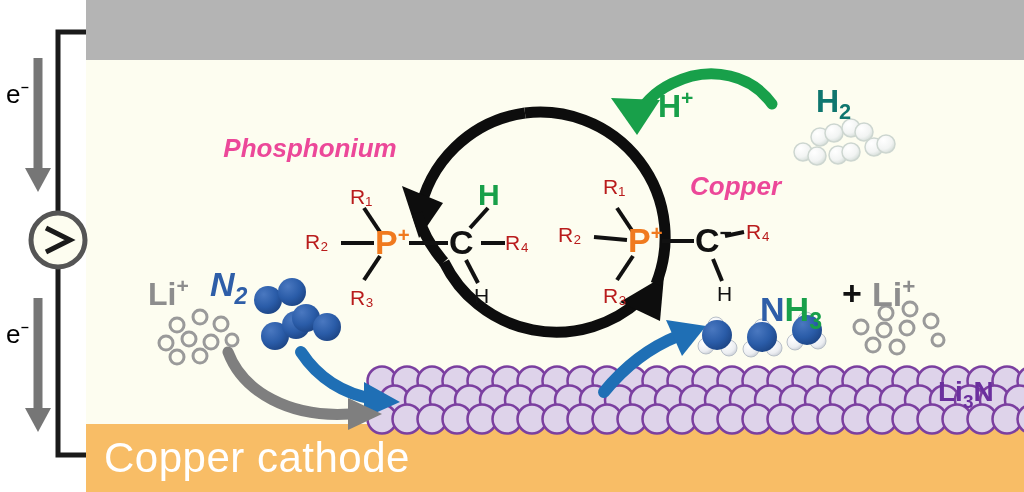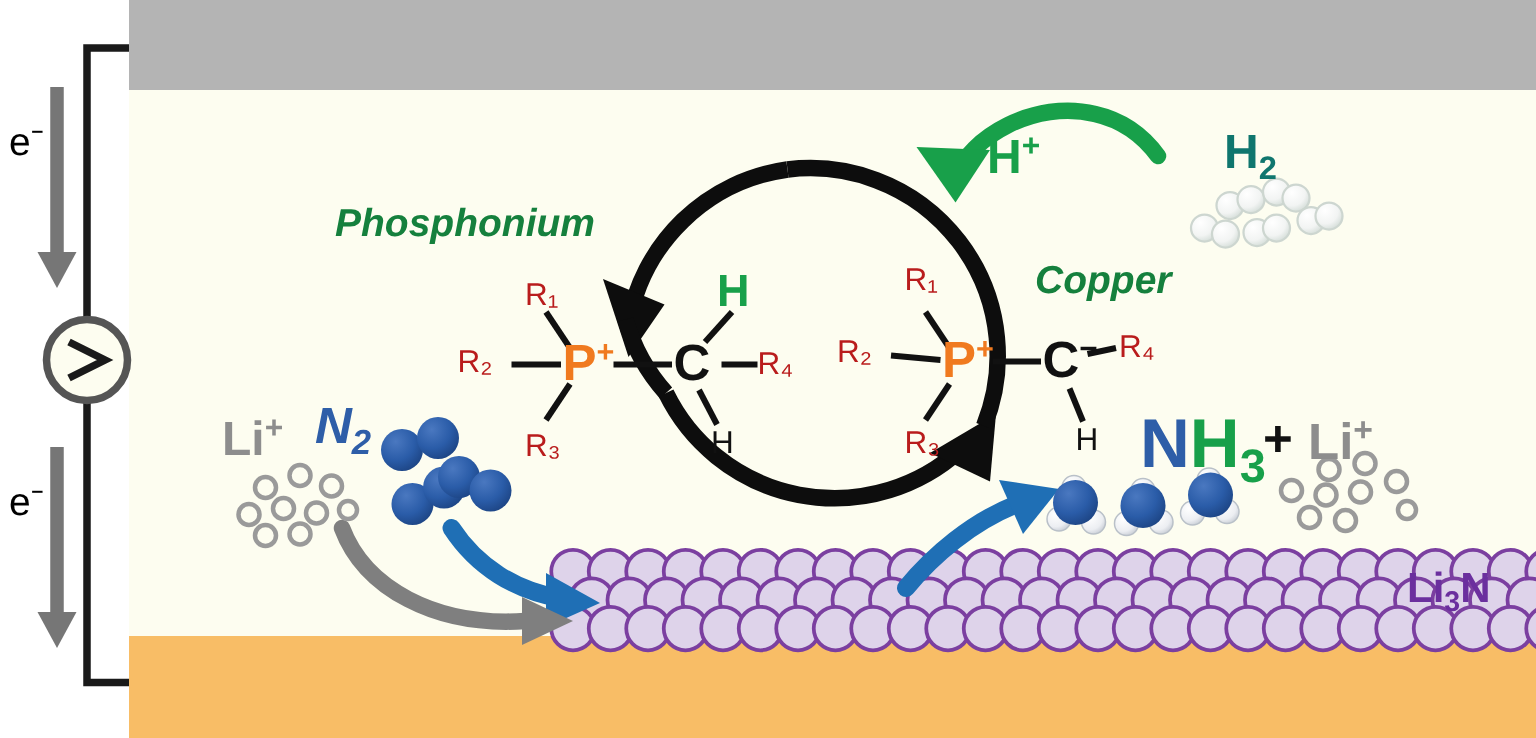--- a/index.html
+++ b/index.html
@@ -58,21 +58,21 @@
     white-space: nowrap;
   }
   #e-label-top { left: 6px; top: 75px; }
   #e-label-bottom { left: 6px; top: 315px; }
 
   
   .cap-italic {
     position: absolute;
     font-style: italic;
     font-weight: bold;
-    color: #15803d;
+    color: #ec4899;
     font-size: 26px;
     line-height: 1.12;
     white-space: nowrap;
   }
   #phosphonium-title { left: 205px; top: 134px; text-align: center; width: 210px; }
   #ylide-title { left: 690px; top: 172px; }
 
   .atom-label {
     position: absolute;
     white-space: nowrap;
@@ -112,39 +112,40 @@
     line-height: 1;
   }
   #n2-label { left: 210px; top: 267px; font-size: 34px; color: #2e5ea8; font-style: italic; }
   #n2-label sub { font-size: 0.68em; }
   #li-label { left: 148px; top: 275px; font-size: 32px; color: #8d8d8d; }
   #li-label sup { font-size: 0.66em; }
   #hplus-label { left: 658px; top: 87px; font-size: 32px; color: #18a04a; }
   #hplus-label sup { font-size: 0.66em; }
   #h2-label { left: 816px; top: 85px; font-size: 32px; color: #0f766e; }
   #h2-label sub { font-size: 0.68em; }
-  #nh3-label { left: 760px; top: 272px; font-size: 46px; }
+  #nh3-label { left: 760px; top: 292px; font-size: 34px; }
   #nh3-label .n-part { color: #2e5ea8; }
   #nh3-label .h-part { color: #18a04a; }
   #nh3-label sub { font-size: 0.68em; }
   #plus-sign { left: 842px; top: 276px; font-size: 34px; color: #111111; }
   #li-right-label { left: 872px; top: 276px; font-size: 34px; color: #8d8d8d; }
   #li-right-label sup { font-size: 0.66em; }
   #li3n-label { left: 938px; top: 378px; font-size: 28px; color: #6b2f9e; }
   #li3n-label sub { font-size: 0.68em; }
 </style>
 </head>
 <body>
 
 <div id="scene">
 
   <div class="electrolyte"></div>
 
   <div class="anode-bar"></div>
   <div class="cathode-bar"></div>
+  <div class="electrode-label" id="cathode-label">Copper cathode</div>
 
   <svg class="circuit-svg" viewBox="0 0 1024 492">
     <defs>
       <radialGradient id="gradN" cx="35%" cy="30%" r="75%">
         <stop offset="0%" stop-color="#4a78c0"></stop>
         <stop offset="60%" stop-color="#2a5ca8"></stop>
         <stop offset="100%" stop-color="#1d4585"></stop>
       </radialGradient>
       <radialGradient id="gradH" cx="35%" cy="30%" r="75%">
         <stop offset="0%" stop-color="#ffffff"></stop>

